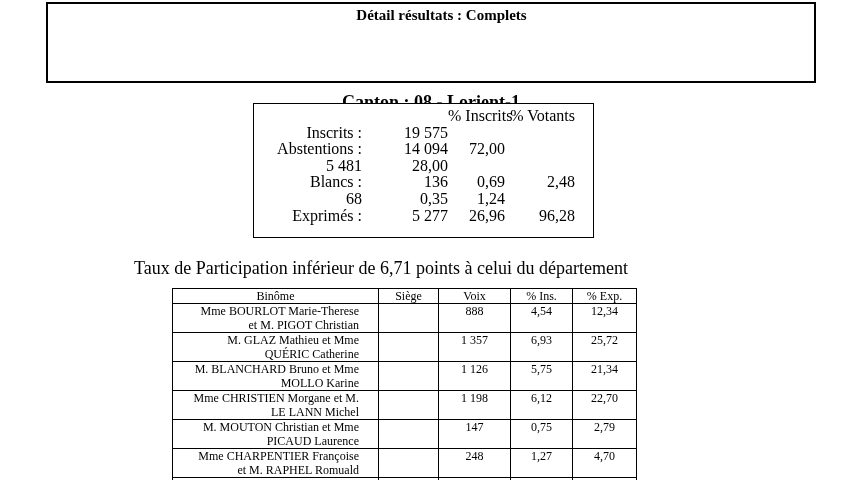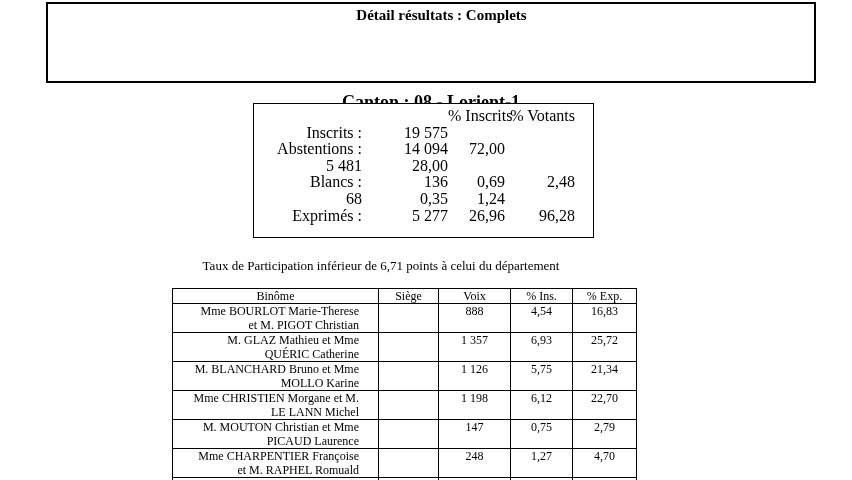--- a/index.html
+++ b/index.html
@@ -31,21 +31,21 @@
   }
   .summary-grid {
     display:grid; grid-template-columns:108px 86px 57px 70px;
   }
   .summary-grid .cell {
     text-align:right; line-height:16.6px; white-space:nowrap;
   }
   
   .participation-note {
     position:absolute; top:258px; left:0; width:762px;
-    text-align:center; font-size:13px; white-space:nowrap;
+    text-align:center; font-size:18px; white-space:nowrap;
   }
   
   table.results {
     position:absolute; left:172px; top:288px; width:464px;
     border-collapse:collapse; table-layout:fixed;
     font-size:12px; background:#fff;
   }
   table.results th, table.results td {
     border:1px solid #000; font-weight:normal;
     vertical-align:top; line-height:14px; overflow:hidden;
@@ -133,21 +133,21 @@
         <th>% Ins.</th>
         <th>% Exp.</th>
       </tr>
     </thead>
     <tbody id="results-rows">
   <tr>
     <td class="name-cell">Mme BOURLOT Marie-Therese et M. PIGOT Christian</td>
     <td class="num-cell"></td>
     <td class="num-cell">888</td>
     <td class="num-cell">4,54</td>
-    <td class="num-cell">16,83</td>
+    <td class="num-cell">12,34</td>
   </tr>
 
   <tr>
     <td class="name-cell">M. GLAZ Mathieu et Mme QUÉRIC Catherine</td>
     <td class="num-cell"></td>
     <td class="num-cell">1 357</td>
     <td class="num-cell">6,93</td>
     <td class="num-cell">25,72</td>
   </tr>
 

